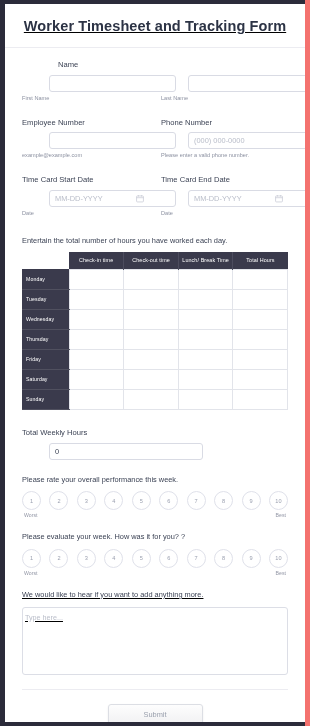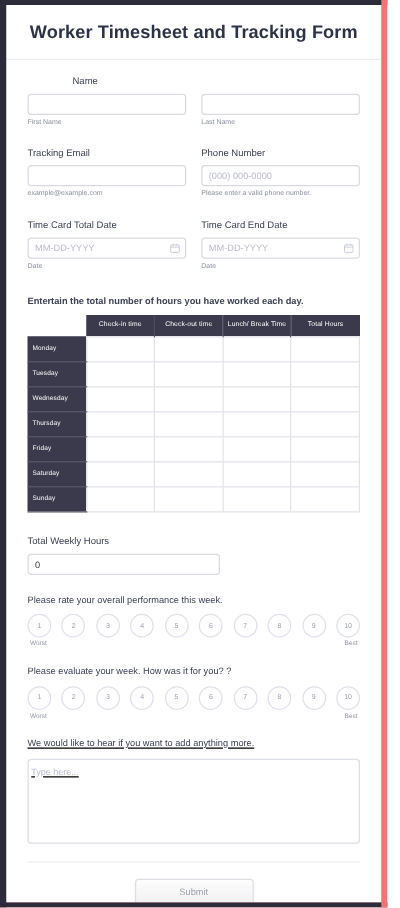--- a/index.html
+++ b/index.html
@@ -65,20 +65,21 @@
     height: 718px;
     background: #ffffff;
     overflow: hidden;
     box-sizing: border-box;
   }
 
   .form-head {
     padding: 14px 12px 12px 12px;
     border-bottom: 1px solid #ececf1;
     text-align: center;
+    text-decoration: underline;
   }
   .form-title {
     font-size: 14.5px;
     font-weight: bold;
     color: #2c3345;
     letter-spacing: 0.1px;
     line-height: 1.2;
   }
 
   .form-body {
@@ -113,20 +114,21 @@
     height: 17px;
     border: 1px solid #d9dbe4;
     border-radius: 3px;
     background: #fff;
     font-size: 7.4px;
     color: #3b4254;
     padding: 0 5px;
     font-family: "Liberation Sans", sans-serif;
     outline: none;
     display: block;
+    margin-left: 27px;
   }
   .input::placeholder { color: #b9bdc9; }
 
   .sub-label {
     font-size: 5.6px;
     color: #8c91a1;
     margin-top: 3px;
     line-height: 1.3;
   }
 
@@ -140,21 +142,20 @@
     pointer-events: none;
   }
 
   .name-row .field-label { margin-bottom: 5px; padding-left: 36px; }
 
   
   .table-intro {
     font-size: 7.4px;
     color: #3b4254;
     margin: 4px 0 7px 0;
-    font-weight: bold;
   }
   table.timesheet {
     border-collapse: collapse;
     width: 100%;
     table-layout: fixed;
   }
   table.timesheet th.corner {
     width: 17%;
     background: #ffffff;
     border: none;
@@ -278,34 +279,34 @@
           </div>
           <div class="col">
             <input class="input" type="text" placeholder="" style="">
             <div class="sub-label">Last Name</div>
           </div>
         </div>
       </div>
 
       <div class="row">
         <div class="col field-block">
-          <div class="field-label">Tracking Email</div>
+          <div class="field-label">Employee Number</div>
           <input class="input" type="text" placeholder="" style="">
           <div class="sub-label">example@example.com</div>
         </div>
         <div class="col field-block">
           <div class="field-label">Phone Number</div>
           <input class="input" type="text" placeholder="(000) 000-0000" style="">
           <div class="sub-label">Please enter a valid phone number.</div>
         </div>
       </div>
 
       <div class="row">
         <div class="col field-block">
-          <div class="field-label">Time Card Total Date</div>
+          <div class="field-label">Time Card Start Date</div>
           <div class="date-wrap">
             <input class="input" type="text" placeholder="MM-DD-YYYY" style="">
             <svg class="cal-icon" viewBox="0 0 14 14">
               <rect x="1" y="2.5" width="12" height="10.5" rx="1.5" fill="none" stroke="#c3c6d1" stroke-width="1.2"></rect>
               <line x1="1" y1="5.6" x2="13" y2="5.6" stroke="#c3c6d1" stroke-width="1.2"></line>
               <line x1="4.2" y1="1" x2="4.2" y2="3.6" stroke="#c3c6d1" stroke-width="1.2"></line>
               <line x1="9.8" y1="1" x2="9.8" y2="3.6" stroke="#c3c6d1" stroke-width="1.2"></line>
             </svg>
           </div>
           <div class="sub-label">Date</div>

